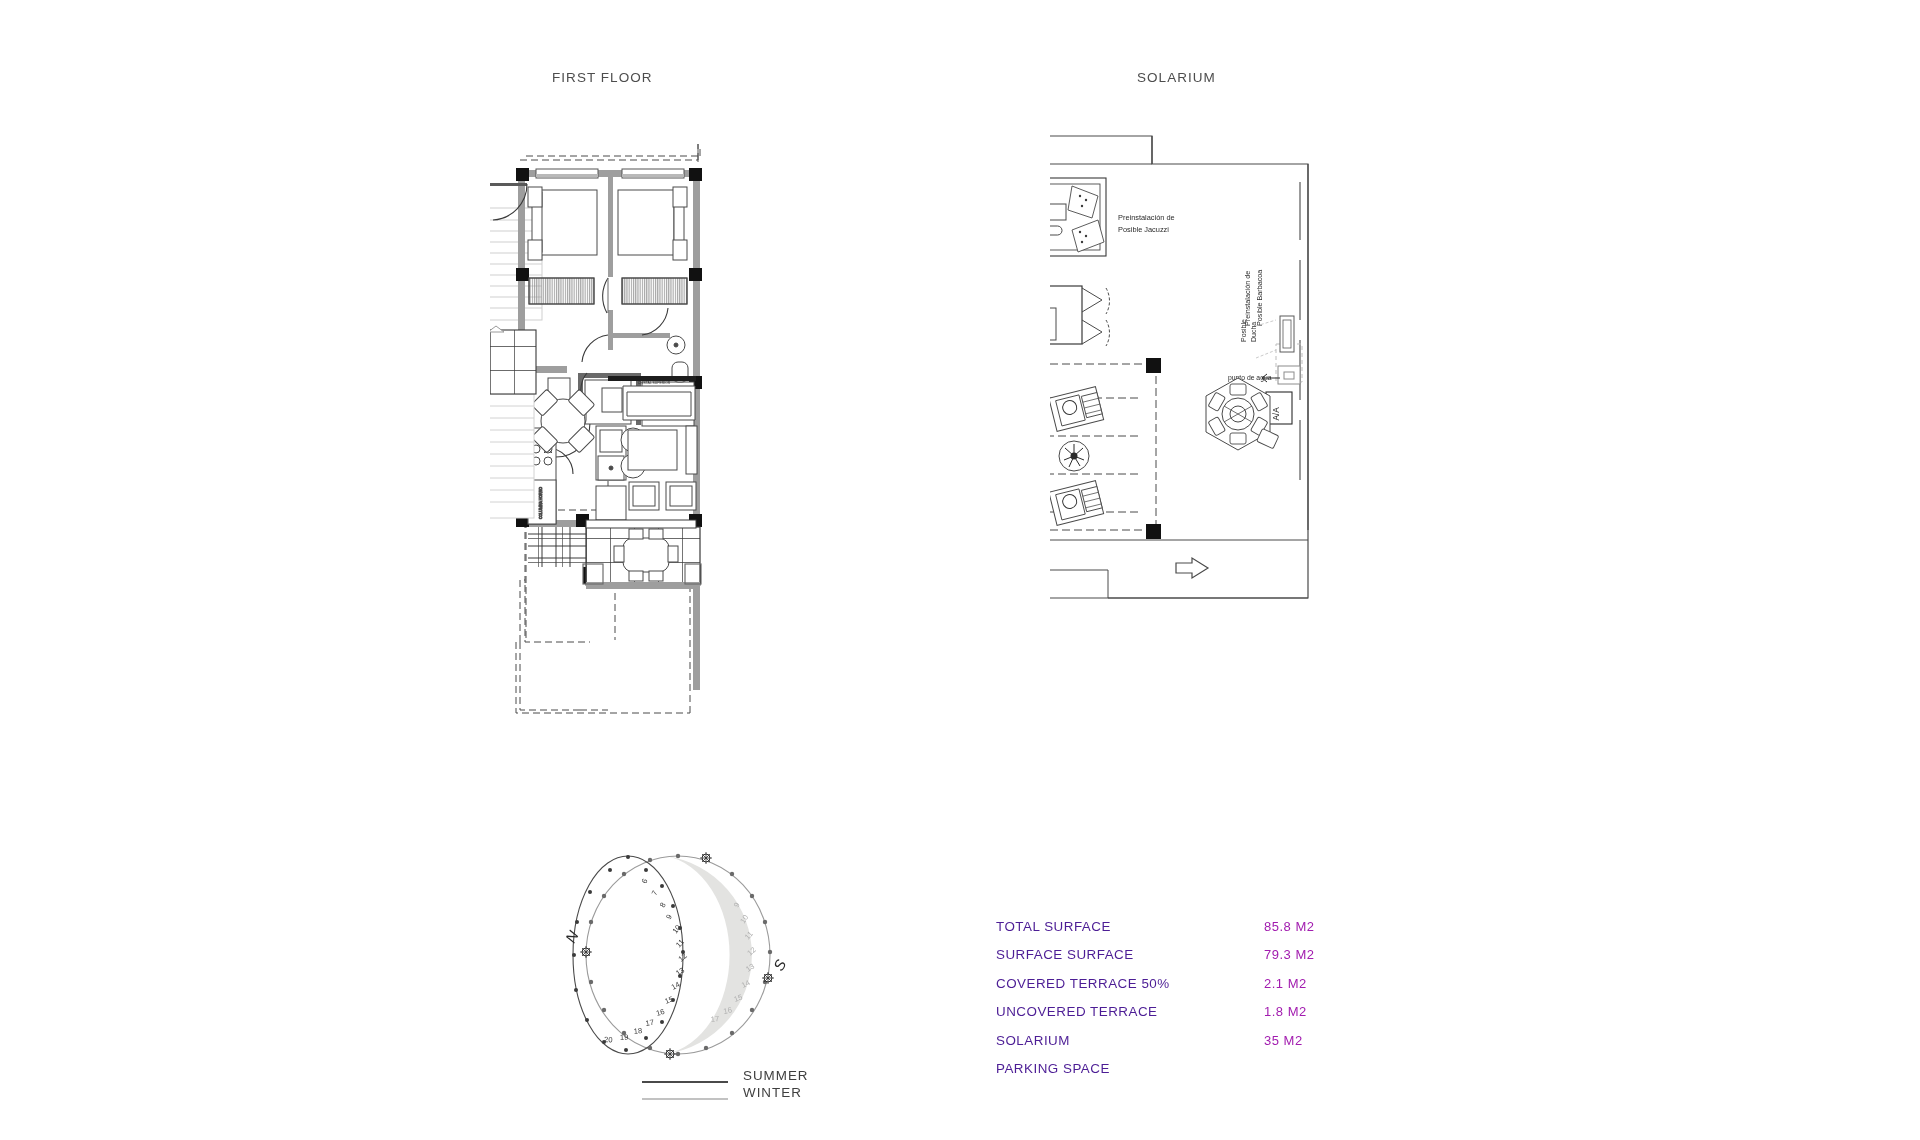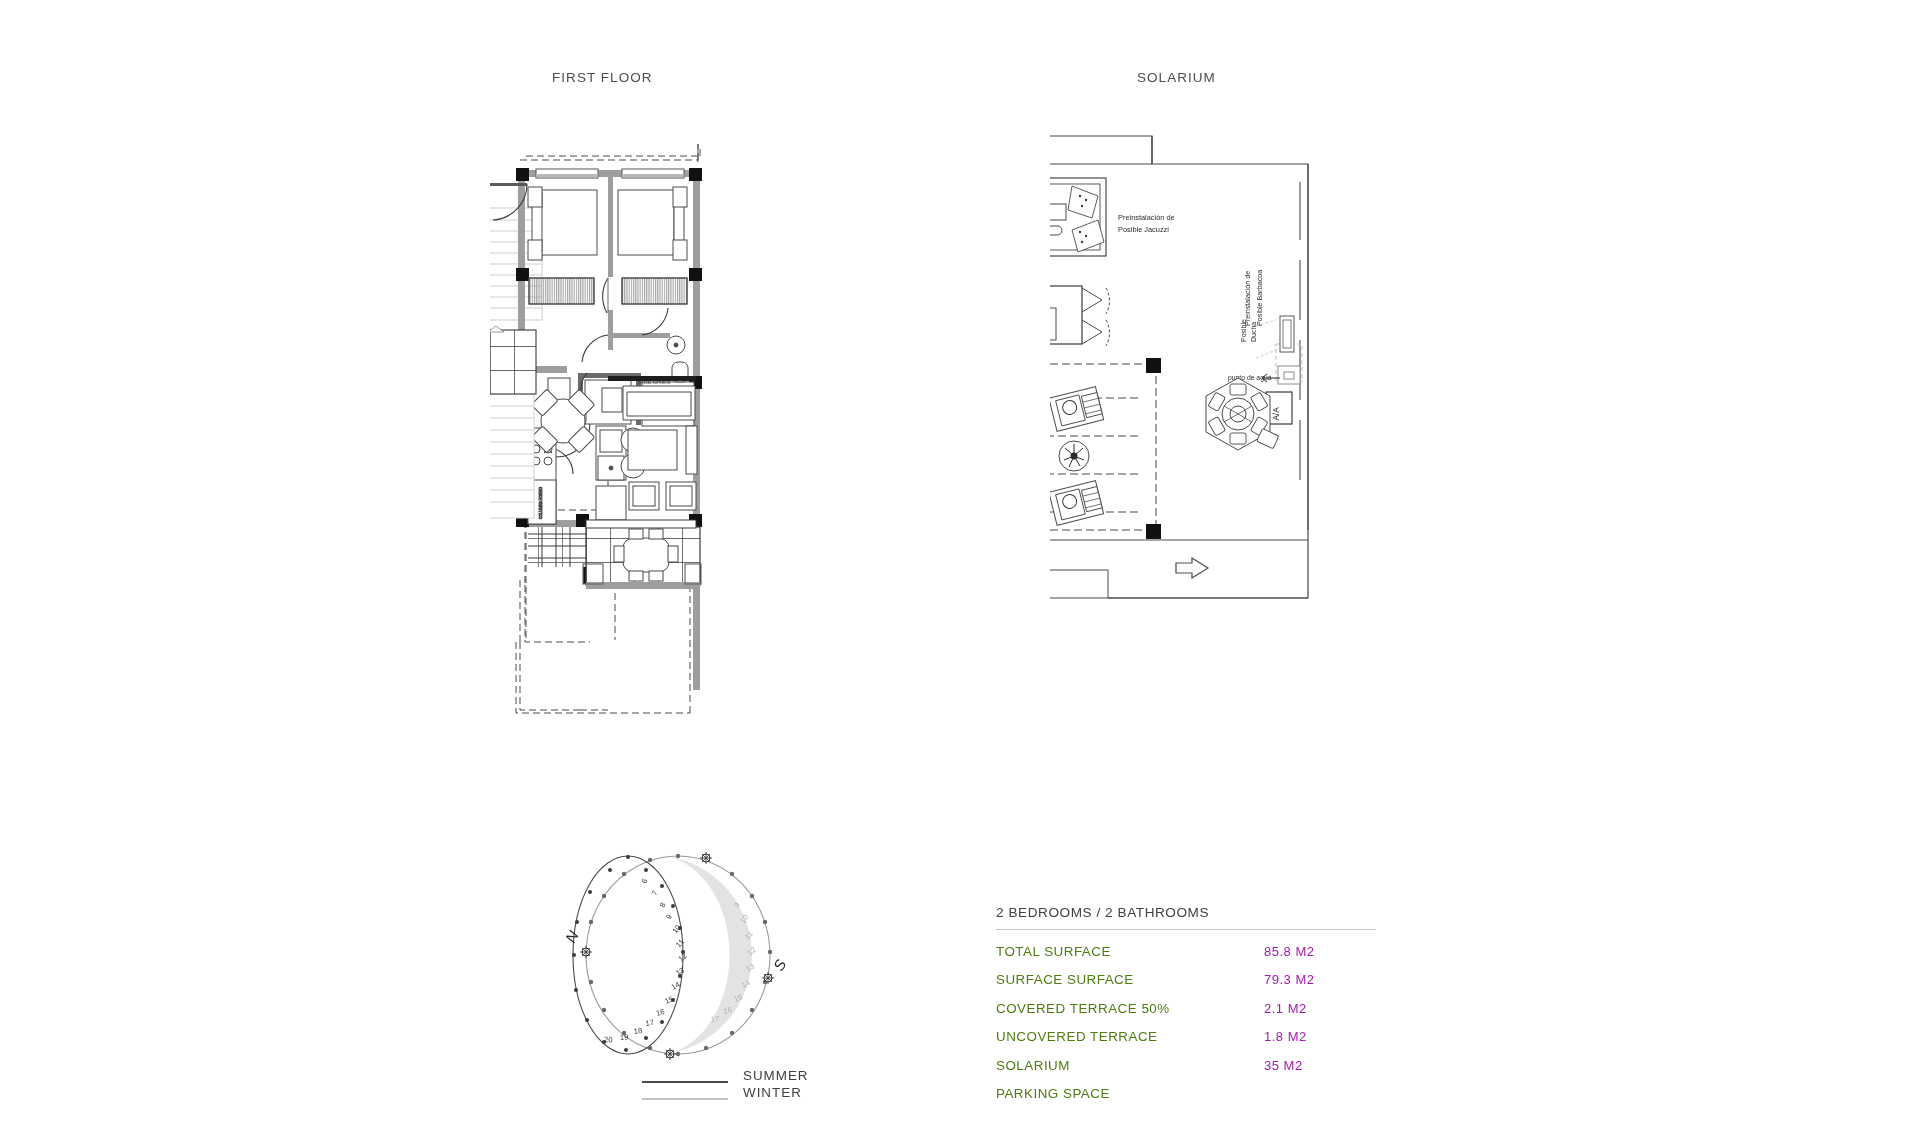--- a/index.html
+++ b/index.html
@@ -51,21 +51,21 @@
   }
   .spec-row {
     display: flex;
     align-items: baseline;
     margin-top: 13.5px;
   }
   .spec-label {
     flex: 0 0 268px;
     font-size: 13.4px;
     letter-spacing: 0.5px;
-    color: #4d7c0f;
+    color: #4c1d95;
     white-space: nowrap;
   }
   .spec-value {
     font-size: 13px;
     letter-spacing: 0.5px;
     color: #a21caf;
     white-space: nowrap;
   }
 
   
@@ -642,21 +642,20 @@
       <span class="legend-line"></span>
       <span class="legend-text">SUMMER</span>
     </div>
     <div class="legend-row">
       <span class="legend-line winter"></span>
       <span class="legend-text">WINTER</span>
     </div>
   </div>
 
   <div id="spec-table">
-    <div id="spec-heading">2 BEDROOMS / 2 BATHROOMS</div>
 
     <div class="spec-row">
       <span class="spec-label">TOTAL SURFACE</span>
       <span class="spec-value">85.8 M2</span>
     </div>
 
     <div class="spec-row">
       <span class="spec-label">SURFACE SURFACE</span>
       <span class="spec-value">79.3 M2</span>
     </div>

